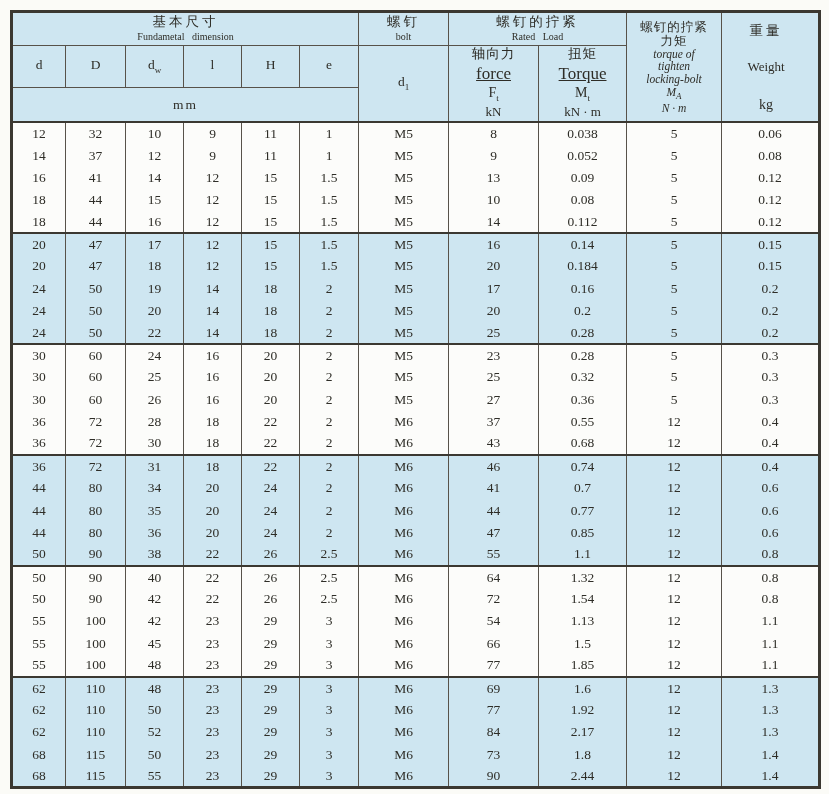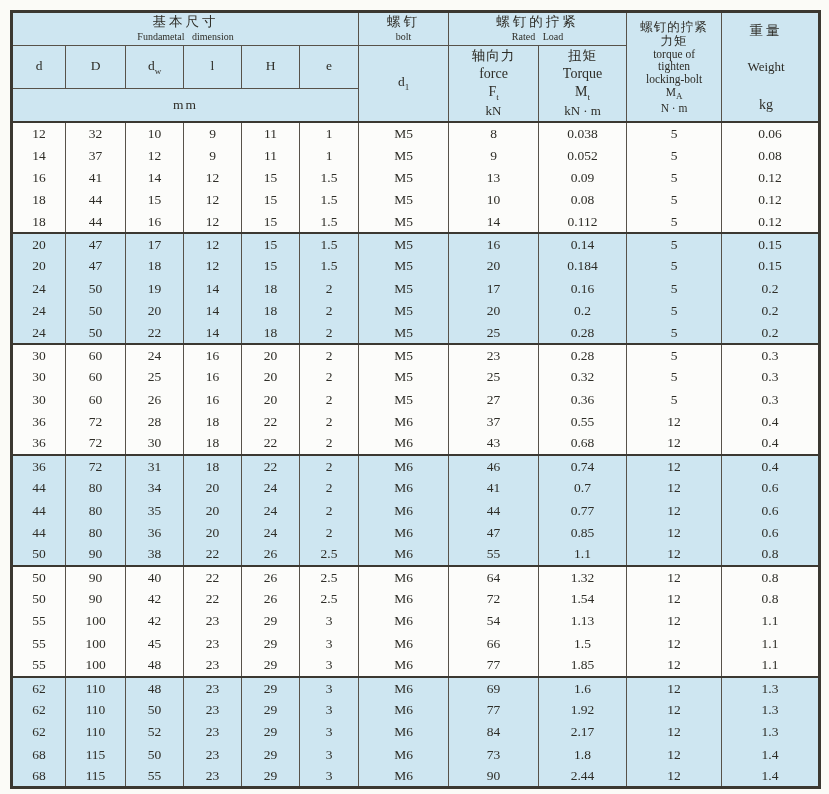--- a/index.html
+++ b/index.html
@@ -45,26 +45,26 @@
   td.hsep-bottom { border-bottom: 1.4px solid #57524a; }
   .zh { font-size: 13.5px; letter-spacing: 3px; }
   .en { font-size: 10px; word-spacing: 5px; }
   .dim-letter { font-size: 15px; }
   .dim-letter sub { font-size: 9px; }
   .mm-cell { font-size: 17px; letter-spacing: 2px; margin-top: 12px; }
   .sym { font-size: 14px; }
   .sym sub { font-size: 9px; }
   .stack { display: flex; flex-direction: column; justify-content: center; align-items: center; }
   .stack > div { line-height: 1.25; }
-  .small-en { font-size: 14px; }
+  .small-en { font-size: 17px; text-decoration: underline; }
   .unit { font-size: 13px; }
   .weight-stack { display: flex; flex-direction: column; justify-content: space-between; align-items: center; padding: 10px 8px 8px 0; height: 90px; }
   .lock-stack > div { line-height: 1.12; }
   .lock-zh { font-size: 12.5px; letter-spacing: 1px; }
-  .lock-en { font-size: 11.5px; }
+  .lock-en { font-size: 11.5px; font-style: italic; }
 
   
   tbody tr:first-child td { border-top: 2.2px solid #3b3831; }
 
   
   tbody tr { height: 22.2px; }
   tbody tr.white td { background: #fcfcfa; }
   tbody tr.blue td { background: #cee6f1; }
   tbody tr.band-start td { border-top: 2px solid #3b3831; }
 </style>

